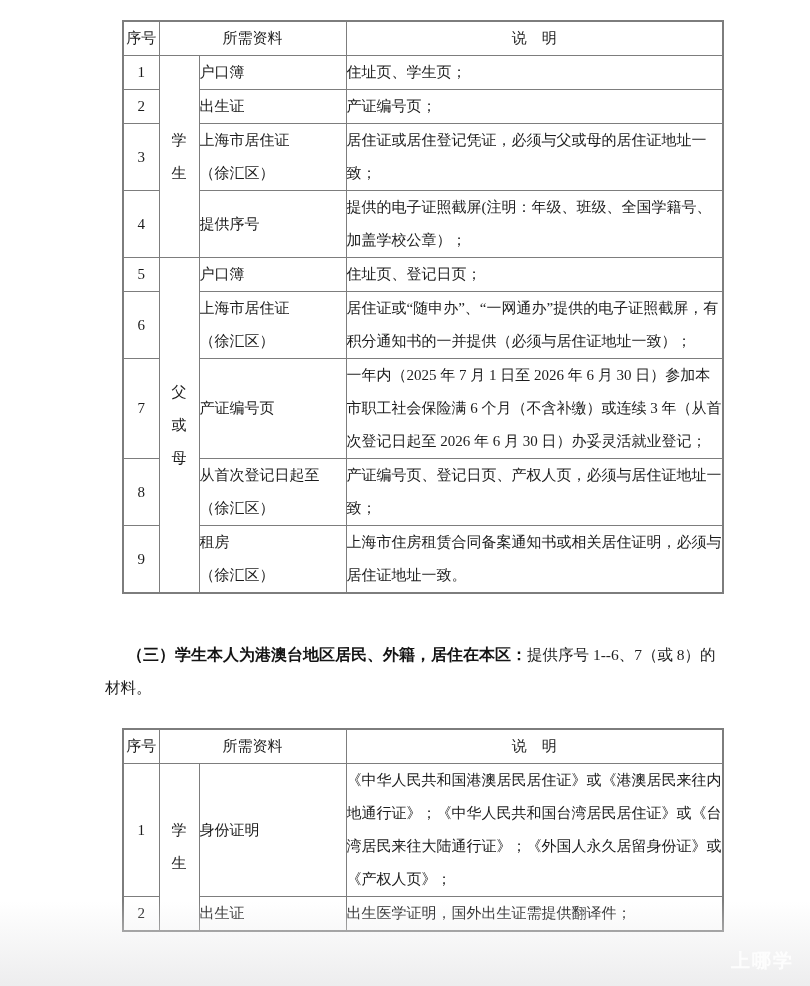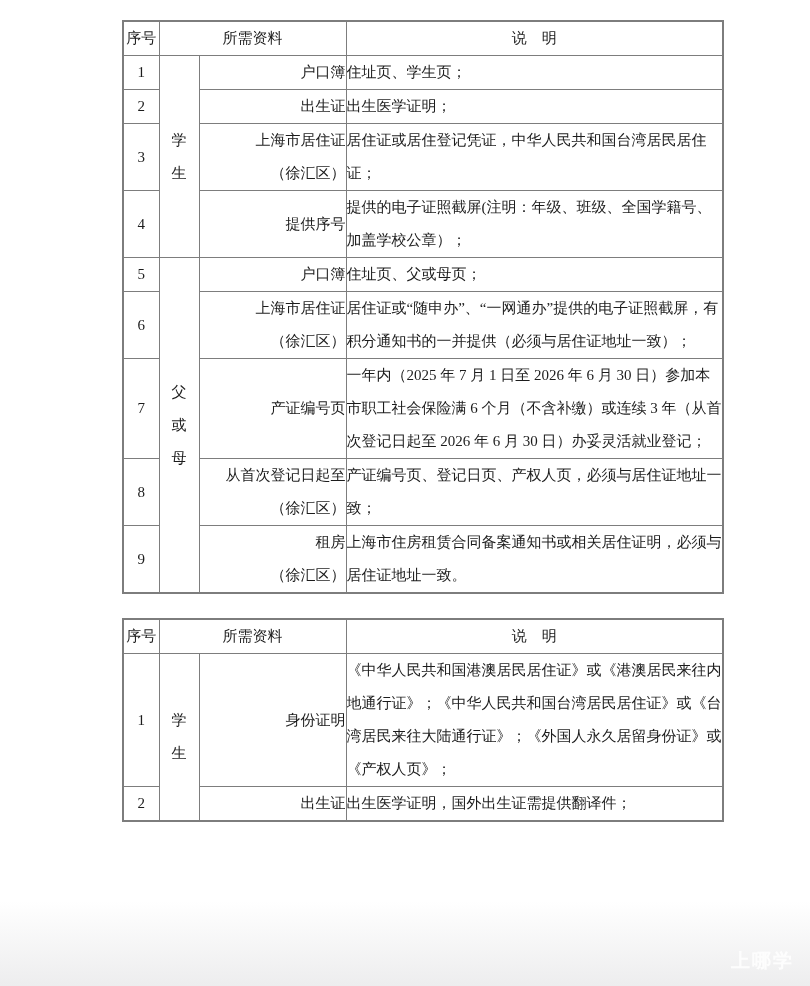--- a/index.html
+++ b/index.html
@@ -45,21 +45,21 @@
   col.c-group{width:40px;}
   col.c-doc{width:147px;}
   col.c-desc{width:377px;}
   tr.rh1{height:33px;padding-left:44px;}
   tr.rh2{height:66px;}
   tr.rh3{height:100px;}
   tr.rh4{height:133px;}
   .th-cell{text-align:center;}
   .no-cell{text-align:center;}
   .group-cell{text-align:center;white-space:pre-line;}
-  .doc-cell{text-align:right;white-space:pre-line;}
+  .doc-cell{text-align:left;white-space:pre-line;}
   .desc-cell{text-align:left;padding:0 5px 0 8px;}
   .section-heading{
     margin:44px 0 0 105px;
     width:612px;
     font-size:15.5px;
     line-height:33px;
     text-indent:22px;
   }
   .heading-bold{
     font-family:"Liberation Sans","DejaVu Sans",sans-serif;
@@ -93,40 +93,40 @@
       <tr class="rh1">
         <td class="no-cell">1</td>
         <td class="group-cell" rowspan="4">学
 生</td>
         <td class="doc-cell">户口簿</td>
         <td class="desc-cell">住址页、学生页；</td>
       </tr>
       <tr class="rh1">
         <td class="no-cell">2</td>
         <td class="doc-cell">出生证</td>
-        <td class="desc-cell">出生医学证明；</td>
+        <td class="desc-cell">产证编号页；</td>
       </tr>
       <tr class="rh2">
         <td class="no-cell">3</td>
         <td class="doc-cell">上海市居住证
 （徐汇区）</td>
-        <td class="desc-cell">居住证或居住登记凭证，中华人民共和国台湾居民居住证；</td>
+        <td class="desc-cell">居住证或居住登记凭证，必须与父或母的居住证地址一致；</td>
       </tr>
       <tr class="rh2">
         <td class="no-cell">4</td>
         <td class="doc-cell">提供序号</td>
         <td class="desc-cell">提供的电子证照截屏(注明：年级、班级、全国学籍号、加盖学校公章）；</td>
       </tr>
       <tr class="rh1">
         <td class="no-cell">5</td>
         <td class="group-cell" rowspan="5">父
 或
 母</td>
         <td class="doc-cell">户口簿</td>
-        <td class="desc-cell">住址页、父或母页；</td>
+        <td class="desc-cell">住址页、登记日页；</td>
       </tr>
       <tr class="rh2">
         <td class="no-cell">6</td>
         <td class="doc-cell">上海市居住证
 （徐汇区）</td>
         <td class="desc-cell">居住证或“随申办”、“一网通办”提供的电子证照截屏，有积分通知书的一并提供（必须与居住证地址一致）；</td>
       </tr>
       <tr class="rh3">
         <td class="no-cell">7</td>
         <td class="doc-cell">产证编号页</td>
@@ -140,20 +140,21 @@
       </tr>
       <tr class="rh2">
         <td class="no-cell">9</td>
         <td class="doc-cell">租房
 （徐汇区）</td>
         <td class="desc-cell">上海市住房租赁合同备案通知书或相关居住证明，必须与居住证地址一致。</td>
       </tr>
     </tbody>
   </table>
 
+  <p class="section-heading"><span class="heading-bold">（三）学生本人为港澳台地区居民、外籍，居住在本区：</span><span class="heading-rest">提供序号 1--6、7（或 8）的材料。</span></p>
 
   <table class="doc-table" id="table2">
     <colgroup>
         <col class="c-no">
         <col class="c-group">
         <col class="c-doc">
         <col class="c-desc">
       </colgroup>
     <tbody>
       <tr class="rh1">

